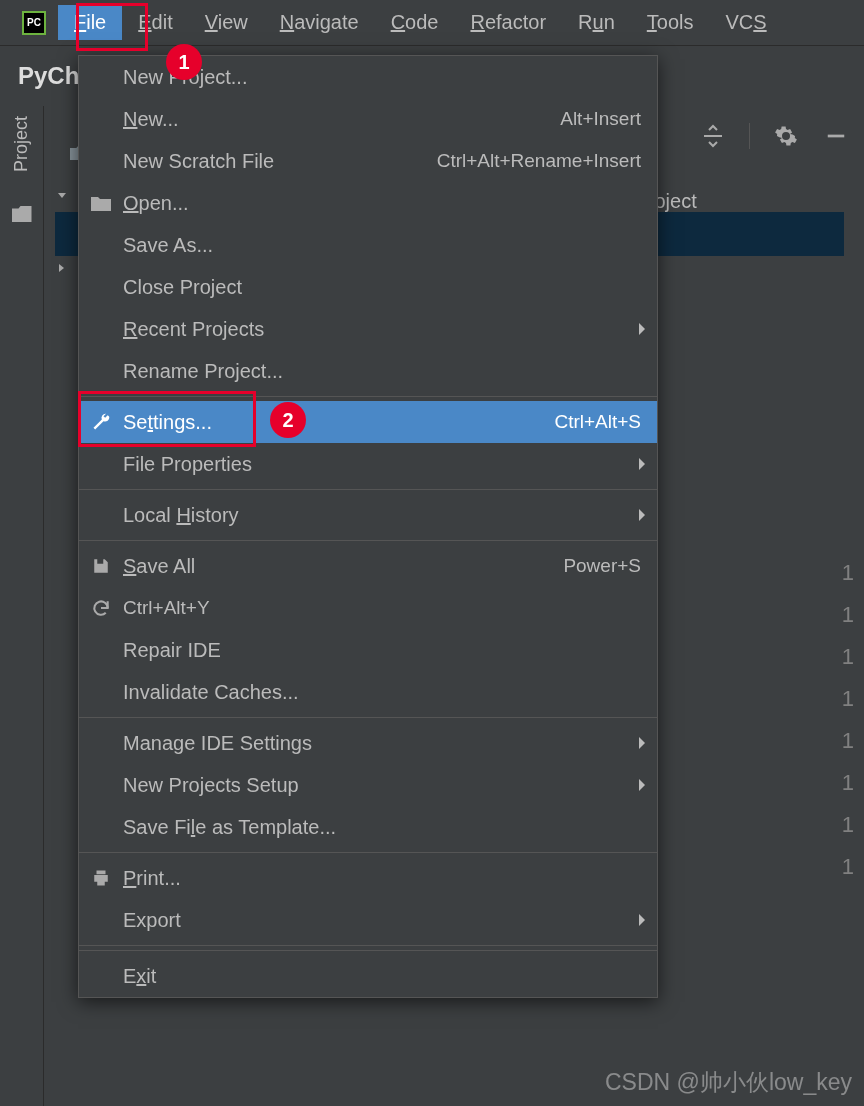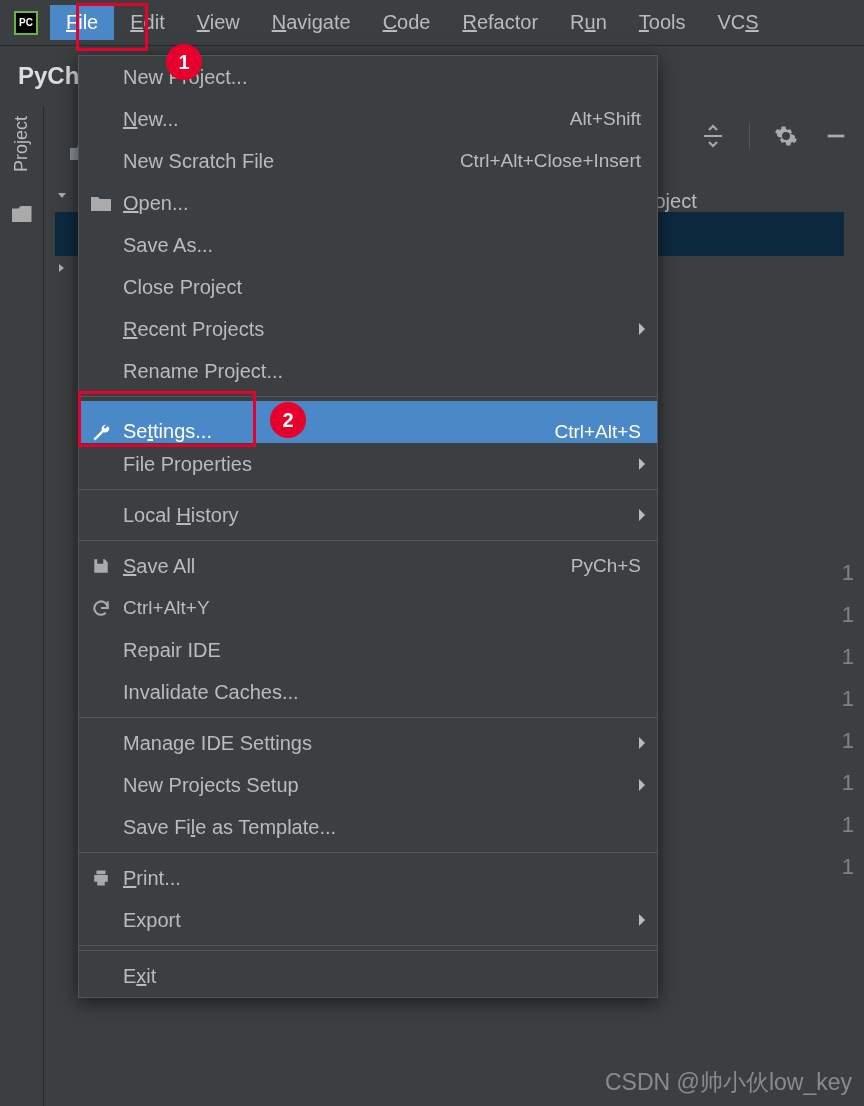--- a/index.html
+++ b/index.html
@@ -10,21 +10,21 @@
     font-size: 20px;
     color: #bbbbbb;
     overflow: hidden;
     position: relative;
   }
 
   
   .menubar {
     display: flex; align-items: center;
     height: 46px;
-    padding: 0 8px;
+    padding: 0 16px;
     background: #3c3f41;
     border-bottom: 1px solid #2b2b2b;
   }
   .app-icon {
     width: 24px; height: 24px;
     margin: 0 12px 0 6px;
     background: #000; border: 2px solid #6db33f;
     position: relative;
     display:flex;align-items:center;justify-content:center;
   }
@@ -94,21 +94,21 @@
     box-shadow: 0 4px 18px rgba(0,0,0,0.6);
   }
   .dd-item {
     display: flex; align-items: center;
     height: 42px;
     padding: 0 16px 0 0;
     color: #bbbbbb;
     font-size: 20px;
     position: relative;
   }
-  .dd-item.hover { background: #4a88c7; color: #fff; align-items: flex-end; }
+  .dd-item.hover { background: #4a88c7; color: #fff; }
   .dd-icon {
     width: 44px;
     display:flex;align-items:center;justify-content:center;
     color:#aaa;
   }
   .dd-item.hover .dd-icon{color:#fff;}
   .dd-label { flex: 1; }
   .dd-shortcut { color: #bbb; font-size: 19px; }
   .dd-item.hover .dd-shortcut{color:#fff;}
   .dd-arrow { position:absolute;right:10px;font-size:16px;color:#bbb;}
@@ -202,26 +202,26 @@
   </div>
 
 <div class="dropdown" id="dropdown">
     <div class="dd-item">
       <span class="dd-icon"></span>
       <span class="dd-label">New Project...</span>
     </div>
     <div class="dd-item">
       <span class="dd-icon"></span>
       <span class="dd-label"><span class="mn">N</span>ew...</span>
-      <span class="dd-shortcut">Alt+Shift</span>
+      <span class="dd-shortcut">Alt+Insert</span>
     </div>
     <div class="dd-item">
       <span class="dd-icon"></span>
       <span class="dd-label">New Scratch File</span>
-      <span class="dd-shortcut">Ctrl+Alt+Close+Insert</span>
+      <span class="dd-shortcut">Ctrl+Alt+Rename+Insert</span>
     </div>
     <div class="dd-item">
       <span class="dd-icon">
         <svg width="20" height="16" viewBox="0 0 20 16">
           <path fill="#aaa" d="M0 2h7l2 2h11v12H0z"></path>
         </svg>
       </span>
       <span class="dd-label"><span class="mn">O</span>pen...</span>
     </div>
     <div class="dd-item">
@@ -275,21 +275,21 @@
       </span>
     </div>
     <div class="dd-sep"></div>
     <div class="dd-item">
       <span class="dd-icon">
         <svg width="18" height="18" viewBox="0 0 24 24" fill="#aaa">
           <path d="M3 3h14l4 4v14H3zM7 3v6h8V3zm2 12h6v6H9z"></path>
         </svg>
       </span>
       <span class="dd-label"><span class="mn">S</span>ave All</span>
-      <span class="dd-shortcut">PyCh+S</span>
+      <span class="dd-shortcut">Power+S</span>
     </div>
     <div class="dd-item">
       <span class="dd-icon">
         <svg width="20" height="20" viewBox="0 0 24 24" fill="none" stroke="#aaa" stroke-width="2.5">
           <path d="M20 12a8 8 0 10-2.3 5.7"></path>
           <polyline points="20 4 20 12 12 12"></polyline>
         </svg>
       </span>
       <span class="dd-shortcut">Ctrl+Alt+Y</span>
     </div>

